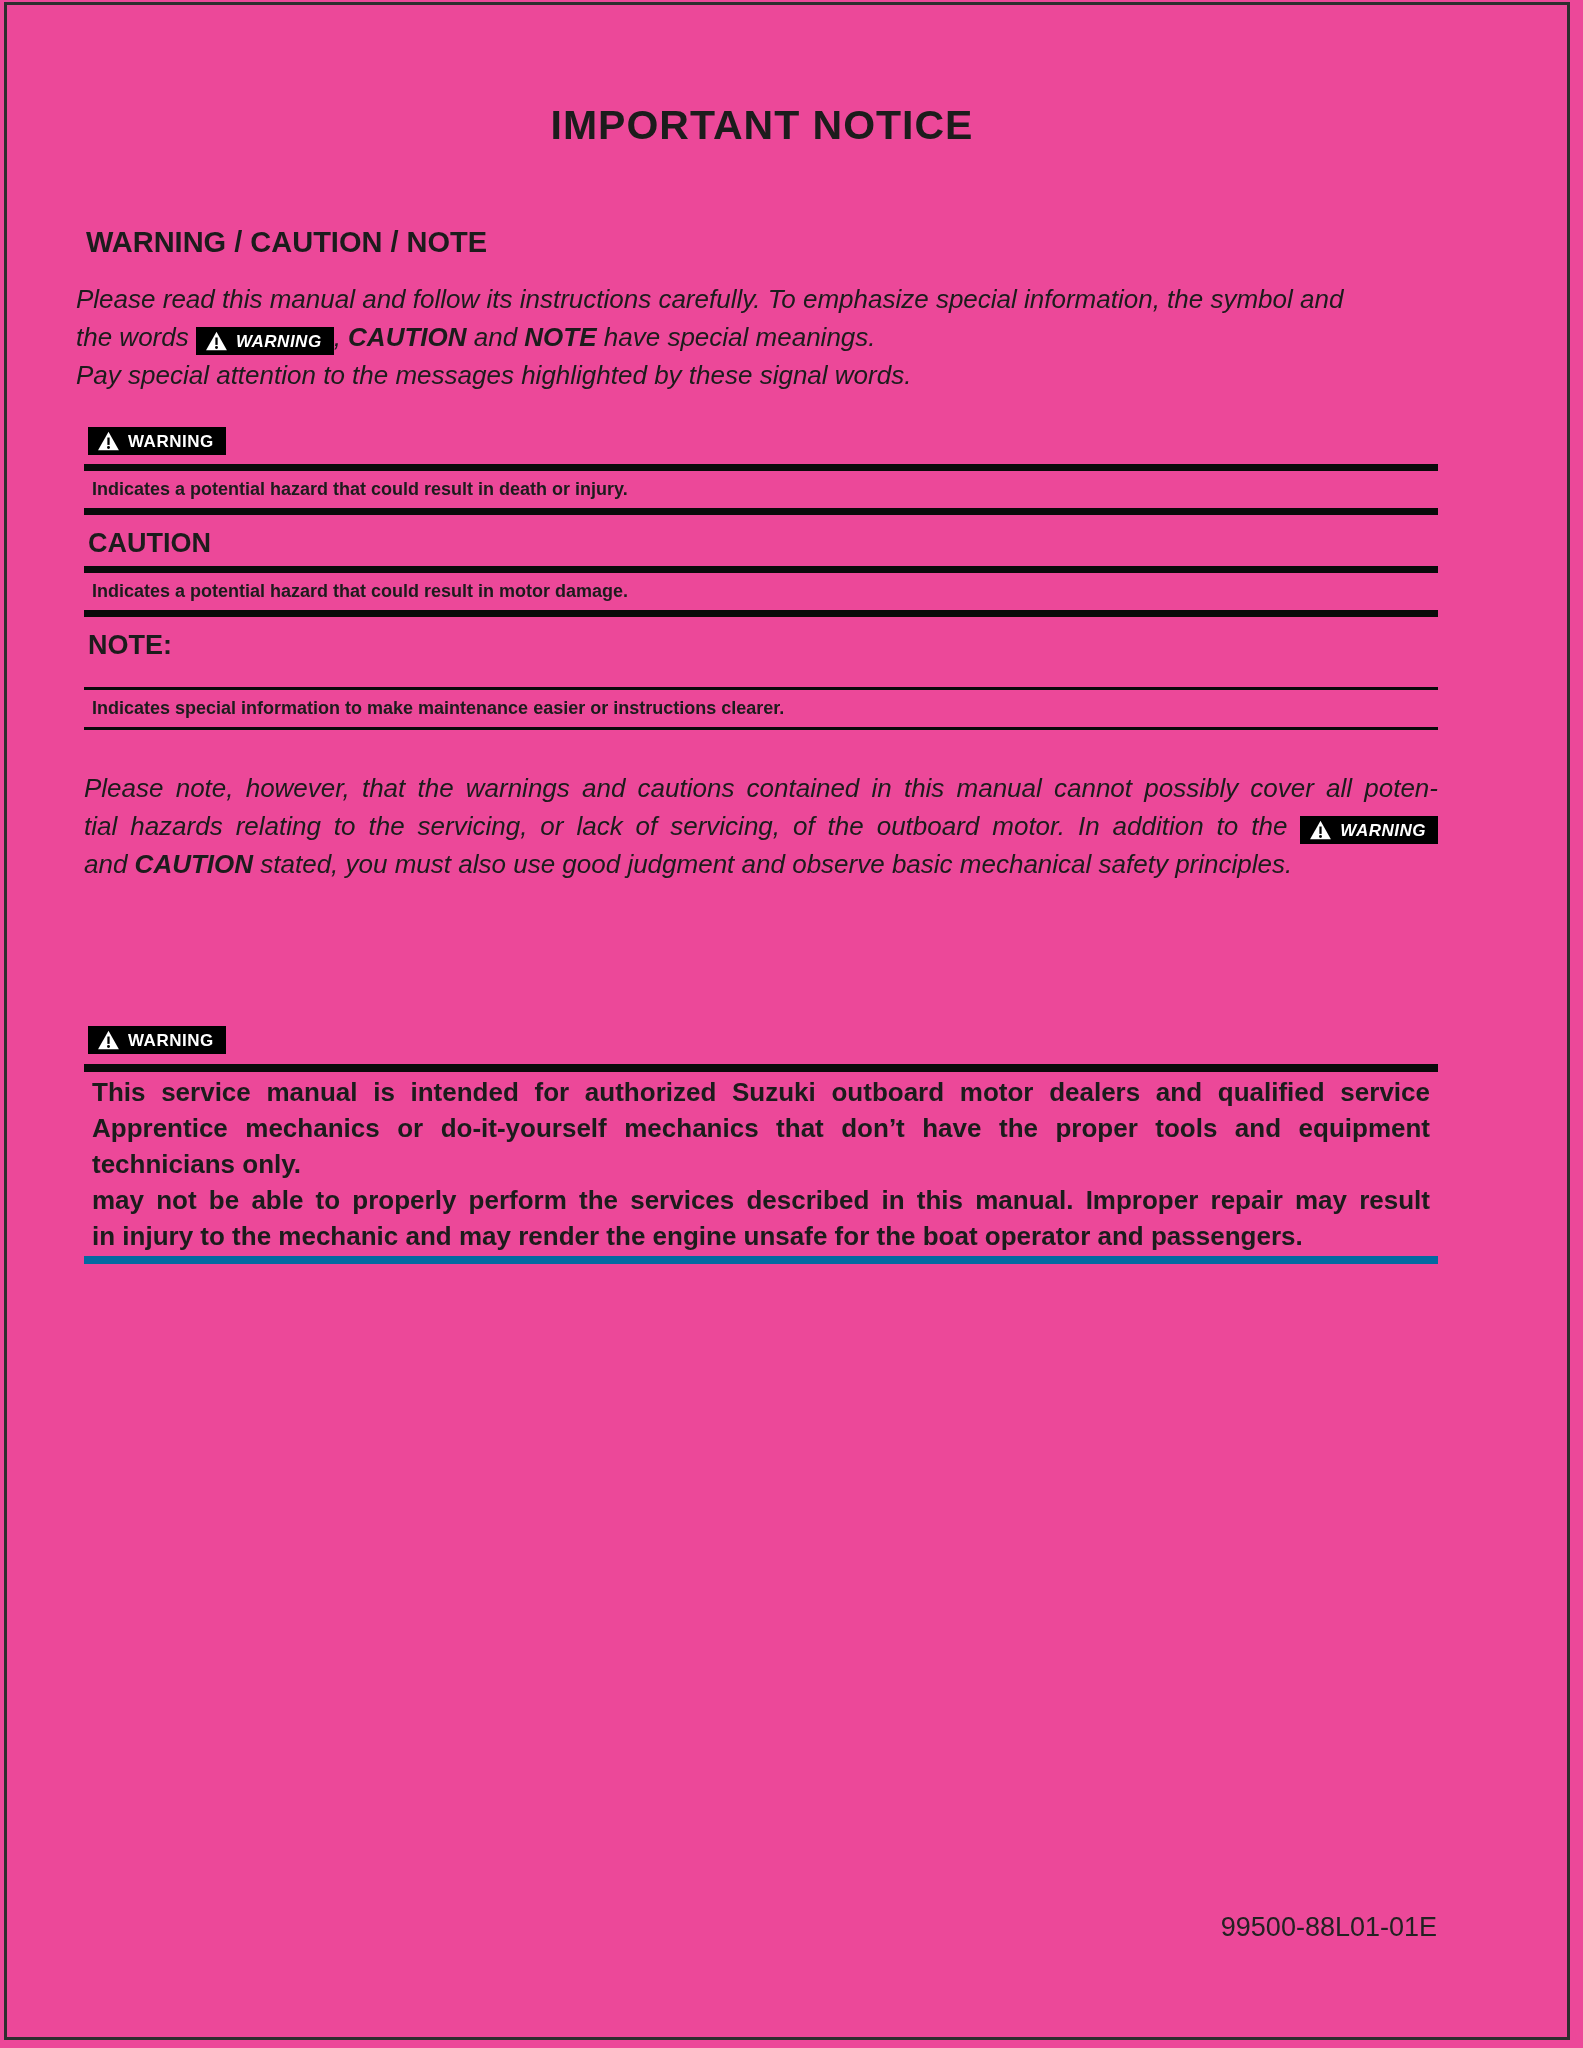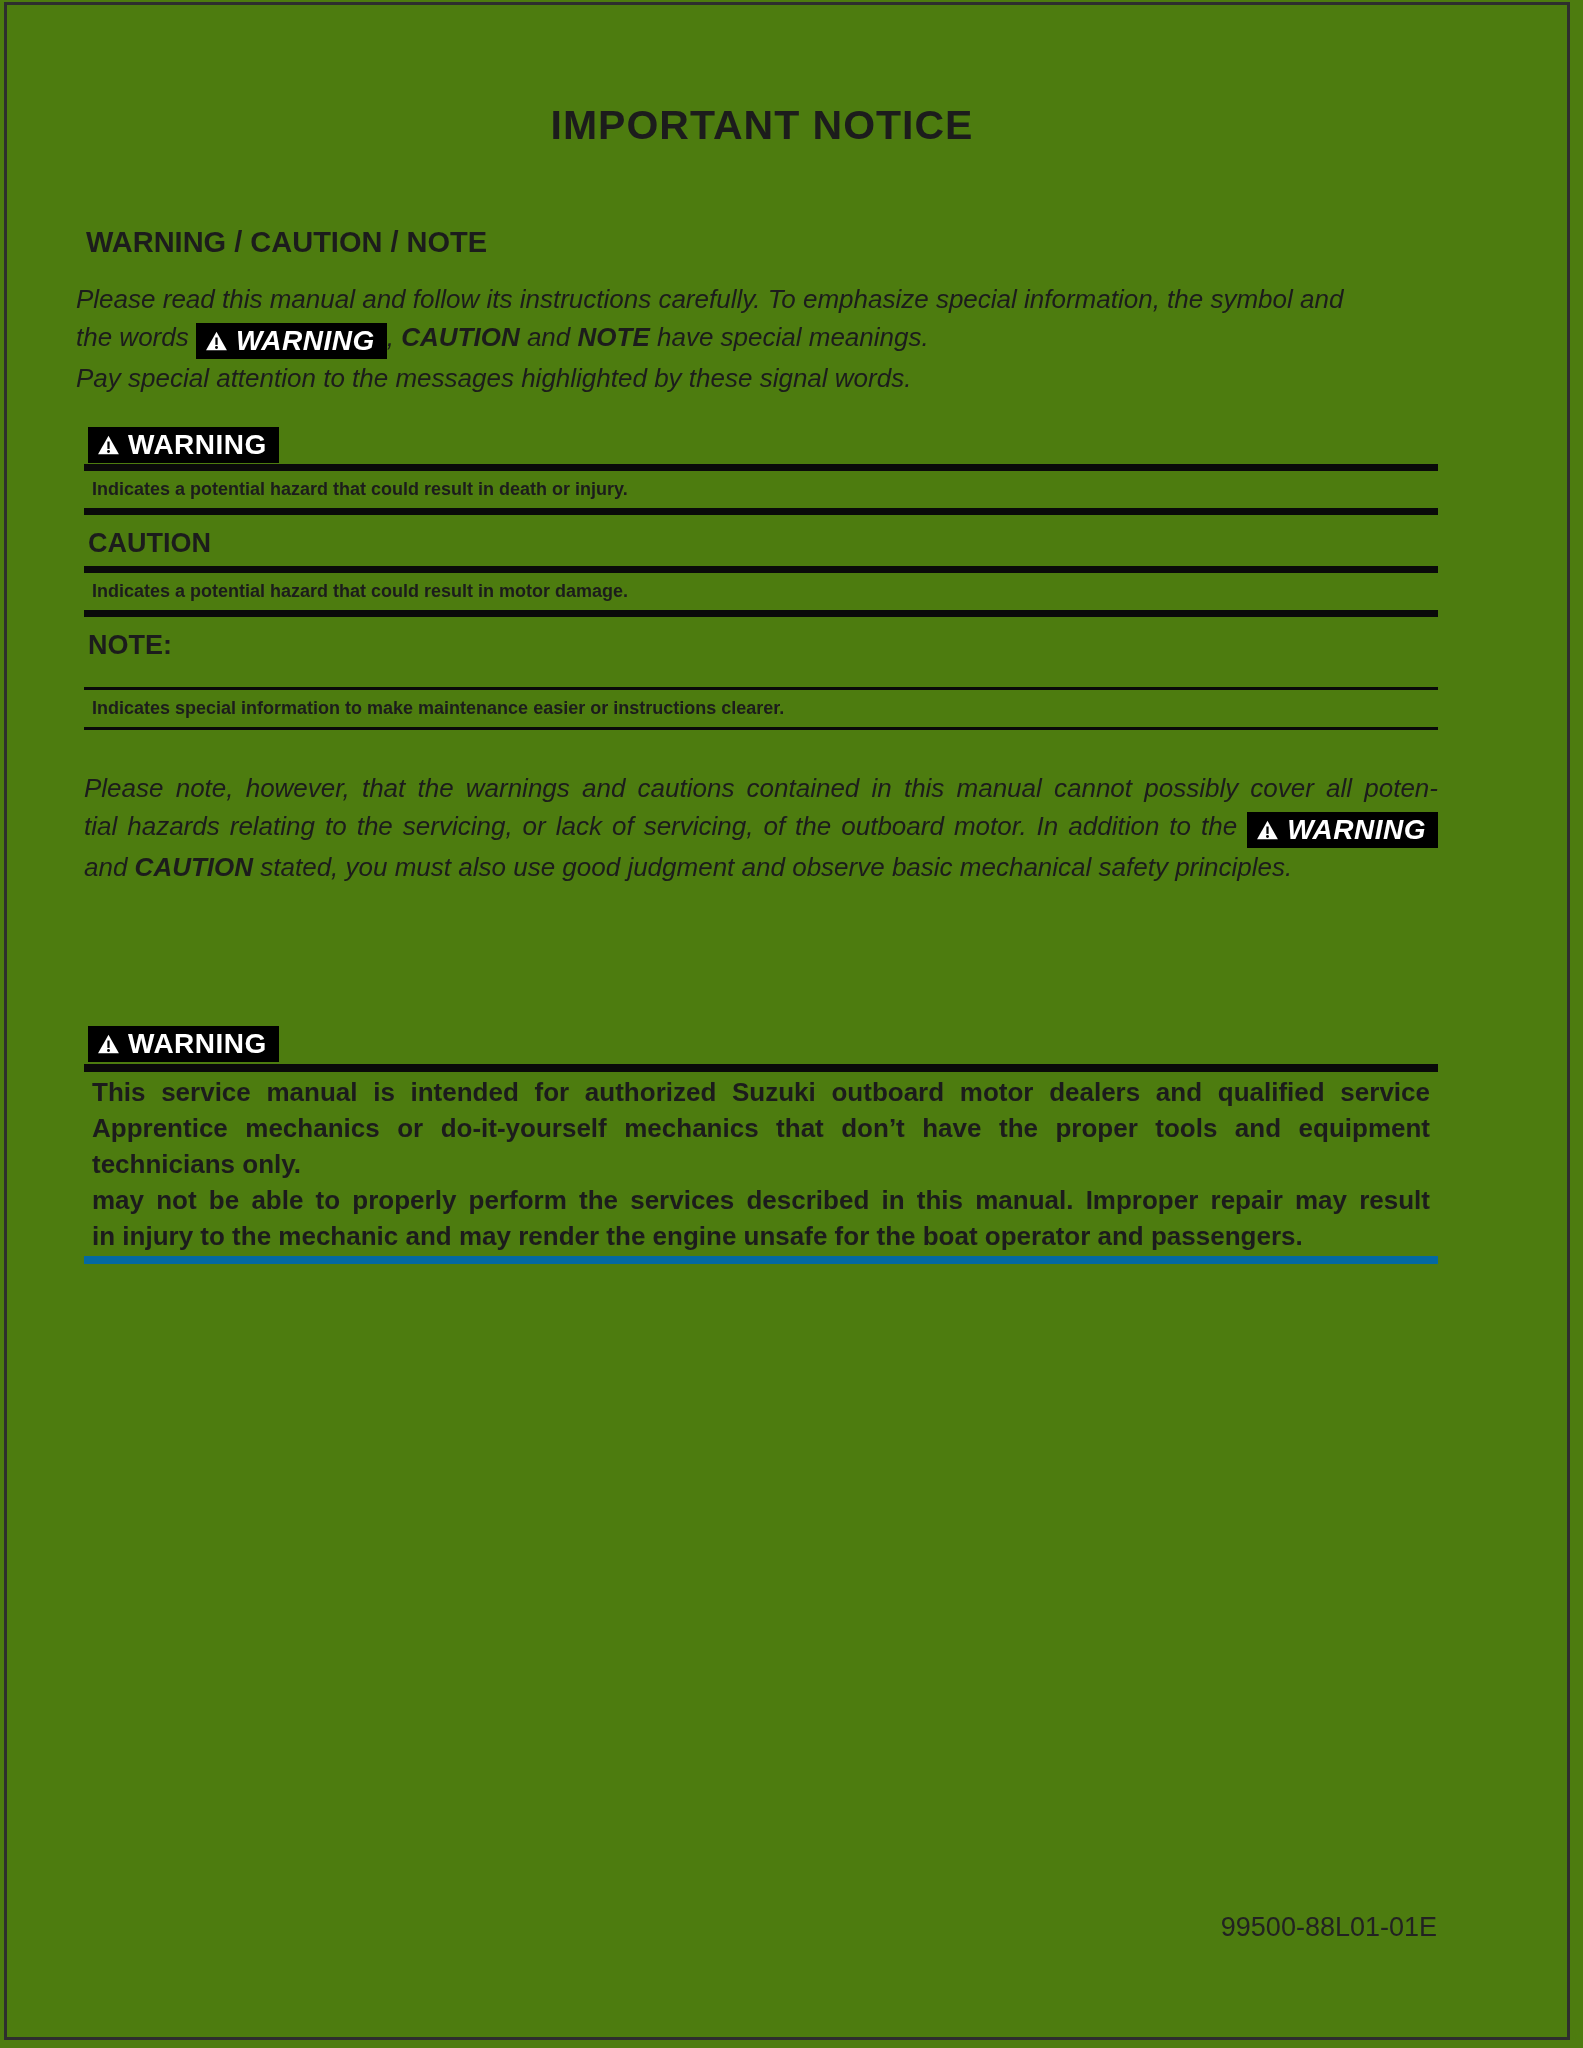--- a/index.html
+++ b/index.html
@@ -1,21 +1,21 @@
 <!DOCTYPE html>
 <html><head>
 <meta charset="utf-8">
 <style>
   * { margin: 0; padding: 0; box-sizing: border-box; }
   html, body { background: #e8e8e8; }
   .page {
     position: relative;
     width: 1583px;
     height: 2048px;
-    background: #4d7c0f;
+    background: #ec4899;
     font-family: "Liberation Sans", "DejaVu Sans", sans-serif;
     color: #1c1c1c;
     overflow: hidden;
   }
   .page-border {
     position: absolute;
     left: 4px; top: 2px;
     width: 1566px; height: 2038px;
     border: 3px solid #2e2e2e;
     pointer-events: none;
@@ -47,21 +47,21 @@
   .intro { top: 280px; }
   .disclaimer { top: 769px; margin-left: 8px; }
   .b { font-weight: bold; }
   .warn-badge {
     display: inline-flex;
     align-items: center;
     gap: 8px;
     background: #000000;
     color: #ffffff;
     font-weight: bold;
-    font-size: 28px;
+    font-size: 17px;
     line-height: 1;
     padding: 4px 12px 4px 9px;
     vertical-align: -5px;
     letter-spacing: 0.5px;
     white-space: nowrap;
   }
   .warn-badge svg { display: block; }
   .badge-abs { position: absolute; left: 88px; }
   .badge-warn1 { top: 427px; }
   .badge-warn2 { top: 1026px; }

